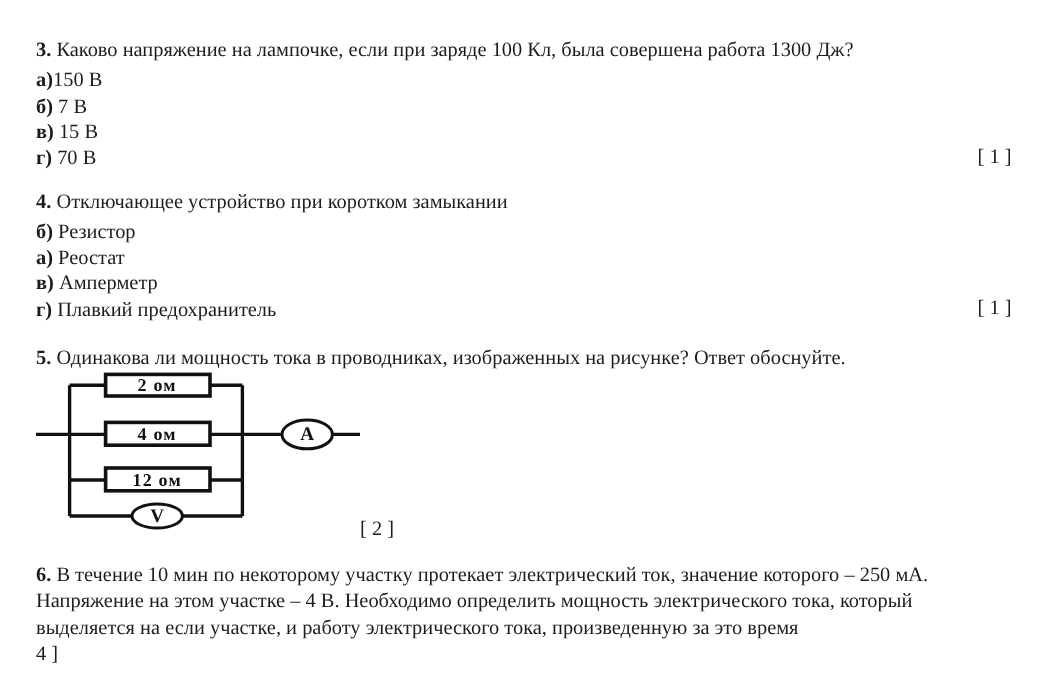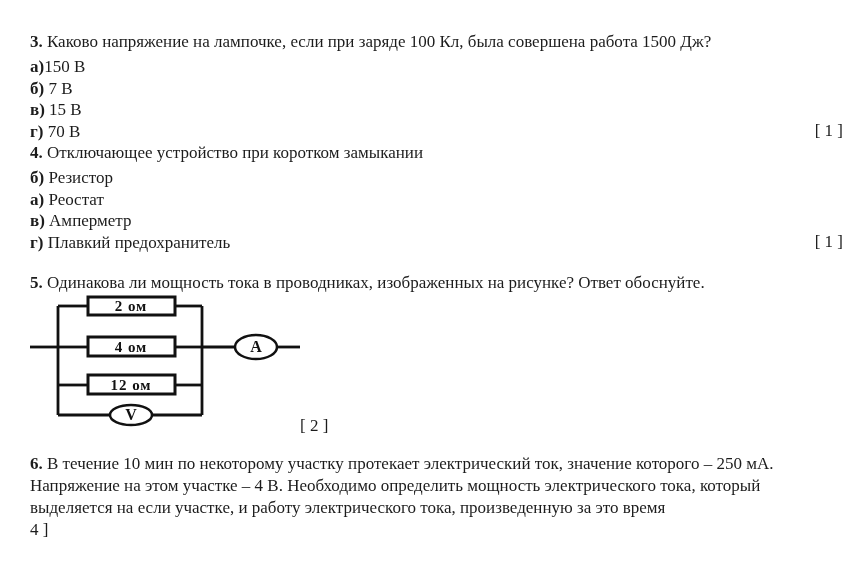--- a/index.html
+++ b/index.html
@@ -12,41 +12,41 @@
     overflow: hidden;
   }
   .page { position: relative; width: 864px; height: 583px; padding: 31px 21px 0 30px; }
   .q-line { line-height: 22px; white-space: nowrap; }
   .q-num { font-weight: bold; }
   .options { margin-top: 3px; }
   .opt-line { line-height: 21.5px; white-space: nowrap; }
   .opt-letter { font-weight: bold; }
   .opt-row { display: flex; align-items: center; }
   .mark { margin-left: auto; white-space: nowrap; }
-  .q4-block { margin-top: 0; }
+  .q4-block { margin-top: 15px; }
   .q5-block { margin-top: 19px; }
   .figure-wrap { position: relative; width: 340px; height: 145px; }
   .figure-wrap svg { position: absolute; left: 0; top: 0; }
   .figure-mark { position: absolute; left: 270px; top: 122px; white-space: nowrap; }
   .q6-block { margin-top: 14px; }
   .q6-line { line-height: 22px; white-space: nowrap; }
   svg text {
     font-family: "Liberation Serif", serif;
     fill: #111111;
   }
   .res-label { font-size: 15px; font-weight: 600; letter-spacing: 1px; }
   .meter-label { font-size: 16px; font-weight: 600; }
 </style>
 </head>
 <body>
 
 <div class="page">
 
   <section>
-    <div class="q-line"><span class="q-num">3.</span><span> Каково напряжение на лампочке, если при заряде 100 Кл, была совершена работа 1500 Дж?</span></div>
+    <div class="q-line"><span class="q-num">3.</span><span> Каково напряжение на лампочке, если при заряде 100 Кл, была совершена работа 1300 Дж?</span></div>
     <div class="options">
       <div class="opt-line"><span class="opt-letter">а)</span><span>150 В</span></div>
       <div class="opt-line"><span class="opt-letter">б)</span><span> 7 В</span></div>
       <div class="opt-line"><span class="opt-letter">в)</span><span> 15 В</span></div>
       <div class="opt-row">
         <div class="opt-line"><span class="opt-letter">г)</span><span> 70 В</span></div>
         <span class="mark">[ 1 ]</span>
       </div>
     </div>
   </section>

